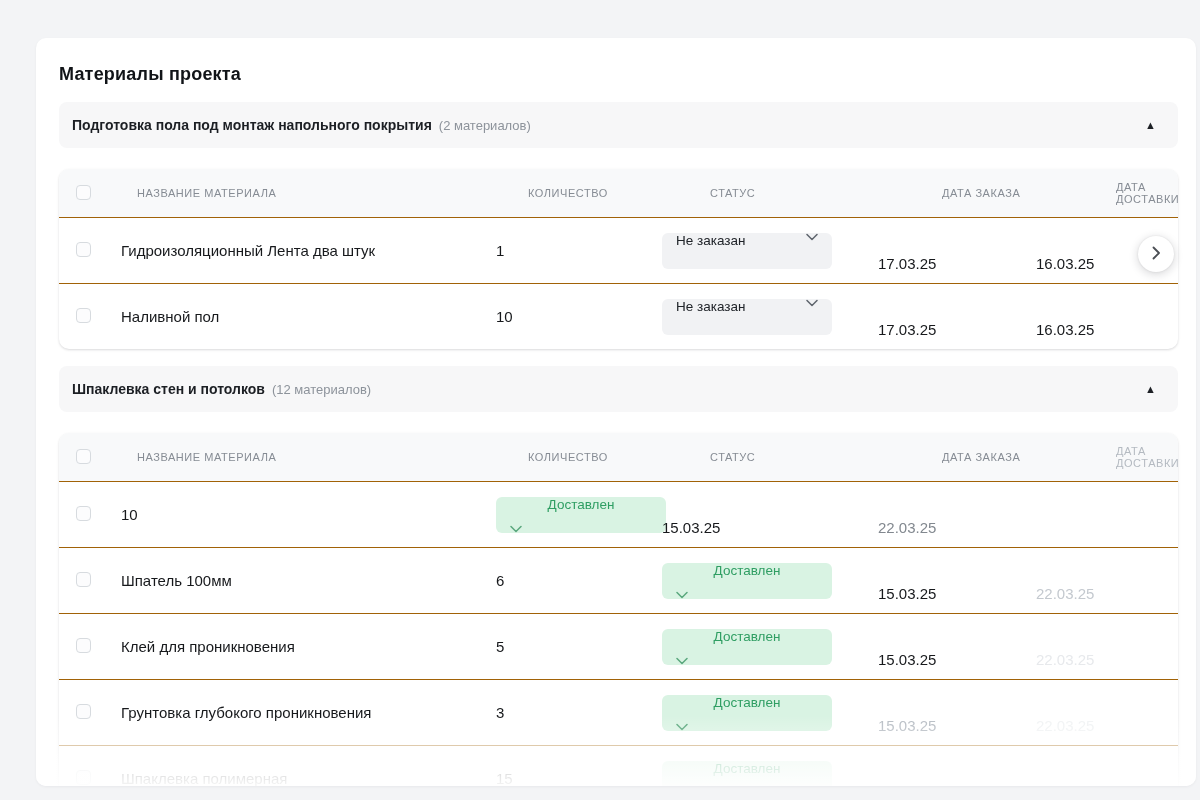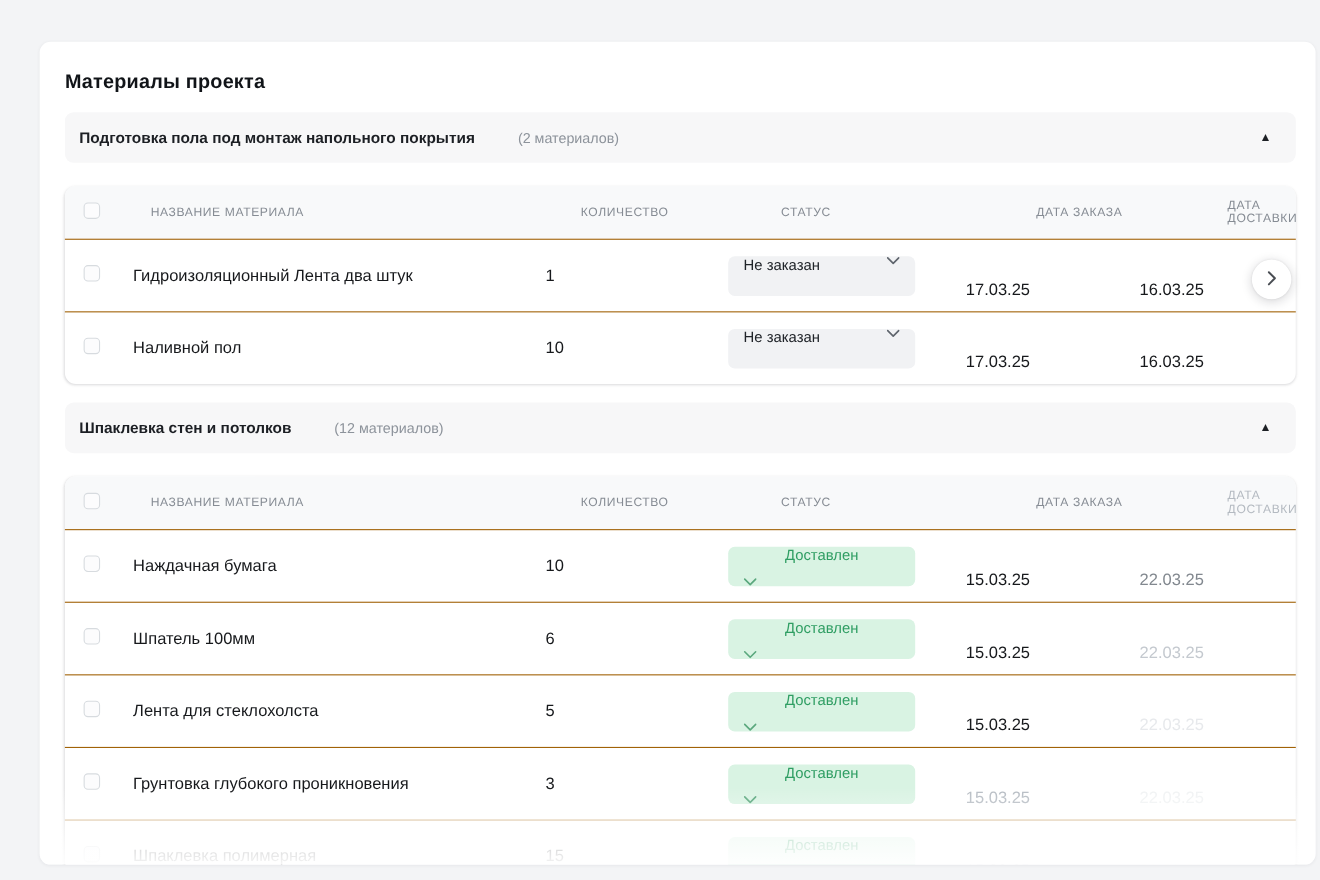--- a/index.html
+++ b/index.html
@@ -31,21 +31,20 @@
   .section-bar {
     width: 1119px;
     height: 46px;
     background: #f7f7f8;
     border-radius: 8px;
     display: flex;
     align-items: center;
     padding: 0 18px 0 13px;
     margin-bottom: 21px;
     cursor: pointer;
-    gap: 32px;
   }
   .section-title { font-size: 14px; font-weight: bold; color: #1c1f24; }
   .section-count { font-size: 13px; color: #8d939b; margin-left: 7px; }
   .collapse-btn {
     margin-left: auto;
     background: none; border: none; cursor: pointer;
     font-size: 11px; color: #1d2025; line-height: 1;
     padding: 4px;
   }
   .tbl {
@@ -204,21 +203,20 @@
       <span><span class="cb"></span></span>
       <span>НАЗВАНИЕ МАТЕРИАЛА</span>
       <span>КОЛИЧЕСТВО</span>
       <span>СТАТУС</span>
       <span>ДАТА ЗАКАЗА</span>
       <span class="hlight">ДАТА ДОСТАВКИ</span>
     </div>
 
     <div class="trow">
       <span><span class="cb"></span></span>
-      <span>Наждачная бумага</span>
       <span>10</span>
       <span>
         <button class="pill pill-green">
           <span>Доставлен</span>
           <span class="chev">
               <svg width="12" height="8" viewBox="0 0 12 8">
                 <path d="M1 1.5 L6 6.5 L11 1.5" fill="none" stroke="currentColor" stroke-width="1.5" stroke-linecap="round" stroke-linejoin="round"></path>
               </svg>
             </span>
         </button>
@@ -240,21 +238,21 @@
               </svg>
             </span>
         </button>
       </span>
       <span class="date">15.03.25</span>
       <span class="date d-f2">22.03.25</span>
     </div>
 
     <div class="trow">
       <span><span class="cb"></span></span>
-      <span>Лента для стеклохолста</span>
+      <span>Клей для проникновения</span>
       <span>5</span>
       <span>
         <button class="pill pill-green">
           <span>Доставлен</span>
           <span class="chev">
               <svg width="12" height="8" viewBox="0 0 12 8">
                 <path d="M1 1.5 L6 6.5 L11 1.5" fill="none" stroke="currentColor" stroke-width="1.5" stroke-linecap="round" stroke-linejoin="round"></path>
               </svg>
             </span>
         </button>

